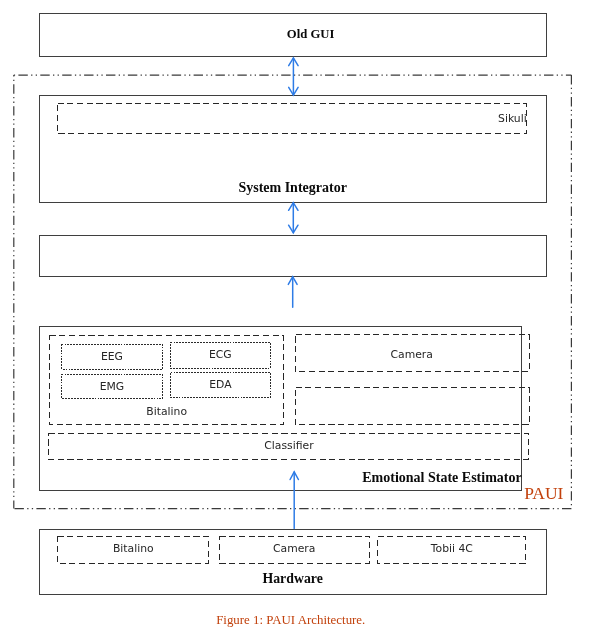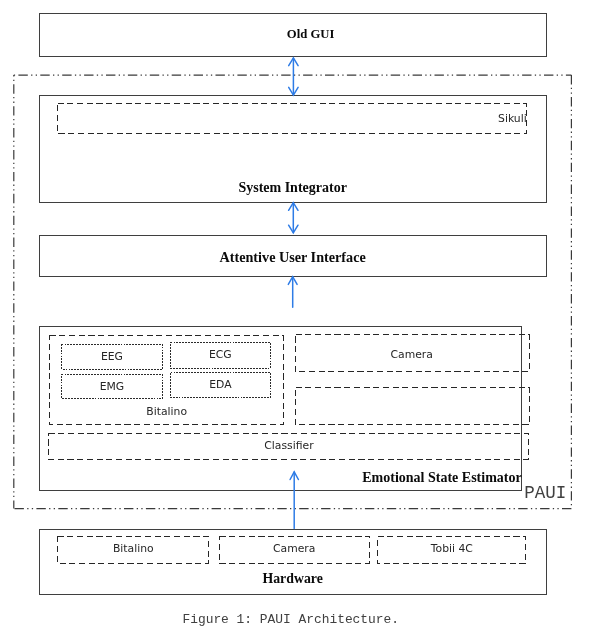--- a/index.html
+++ b/index.html
@@ -9,21 +9,21 @@
        -webkit-font-smoothing:antialiased;}
   #fig{position:relative;width:593px;height:640px;overflow:hidden;background:#fff;}
 
   .box{position:absolute;box-sizing:border-box;background:transparent;}
   .box > svg.edge{position:absolute;left:0;top:0;width:100%;height:100%;overflow:visible;
                   pointer-events:none;}
   .box > svg.edge rect{fill:none;}
 
   .lbl{position:absolute;white-space:nowrap;line-height:1;}
   .serif-b{font-family:"Liberation Serif",serif;font-weight:bold;color:#0a0a0a;}
-  .serif-r{font-family:Liberation Mono, monospace;color:#404040;}
+  .serif-r{font-family:Liberation Serif, serif;color:#c2410c;}
   .sans{font-family:"DejaVu Sans",sans-serif;color:#262626;font-size:10.8px;}
 
   svg.arrows{position:absolute;left:0;top:0;width:593px;height:640px;}
 
   
   .paui-svg{position:absolute;left:0;top:0;width:593px;height:640px;}
   .paui-label{left:524.2px;top:485.0px;font-size:17.5px;}
 
   
   .b-oldgui{left:38.7px;top:12.8px;width:507.9px;height:43.8px;}
@@ -104,21 +104,20 @@
         </svg>
       <div class="lbl sans">Sikuli</div>
     </div>
     <div class="lbl serif-b t-sysint">System Integrator</div>
   </div>
 
   <div class="box b-aui">
       <svg class="edge" viewBox="0 0 507.89 42" preserveAspectRatio="none">
         <rect x="0.625" y="0.625" width="506.64" height="40.75" stroke="#3f3f3f" stroke-width="1.25" shape-rendering="crispEdges"></rect>
       </svg>
-    <div class="lbl serif-b t-aui">Attentive User Interface</div>
   </div>
 
   <div class="box b-ese">
       <svg class="edge" viewBox="0 0 507.89 164.89" preserveAspectRatio="none">
         <rect x="0.625" y="0.625" width="506.64" height="163.64" stroke="#3f3f3f" stroke-width="1.25" shape-rendering="crispEdges"></rect>
       </svg>
     <div class="box c-bitalino">
         <svg class="edge" viewBox="0 0 235 90" preserveAspectRatio="none">
           <rect x="0.625" y="0.625" width="233.75" height="88.75" stroke="#262626" stroke-width="1.25" shape-rendering="crispEdges" stroke-dasharray="6.1 3.6"></rect>
         </svg>

